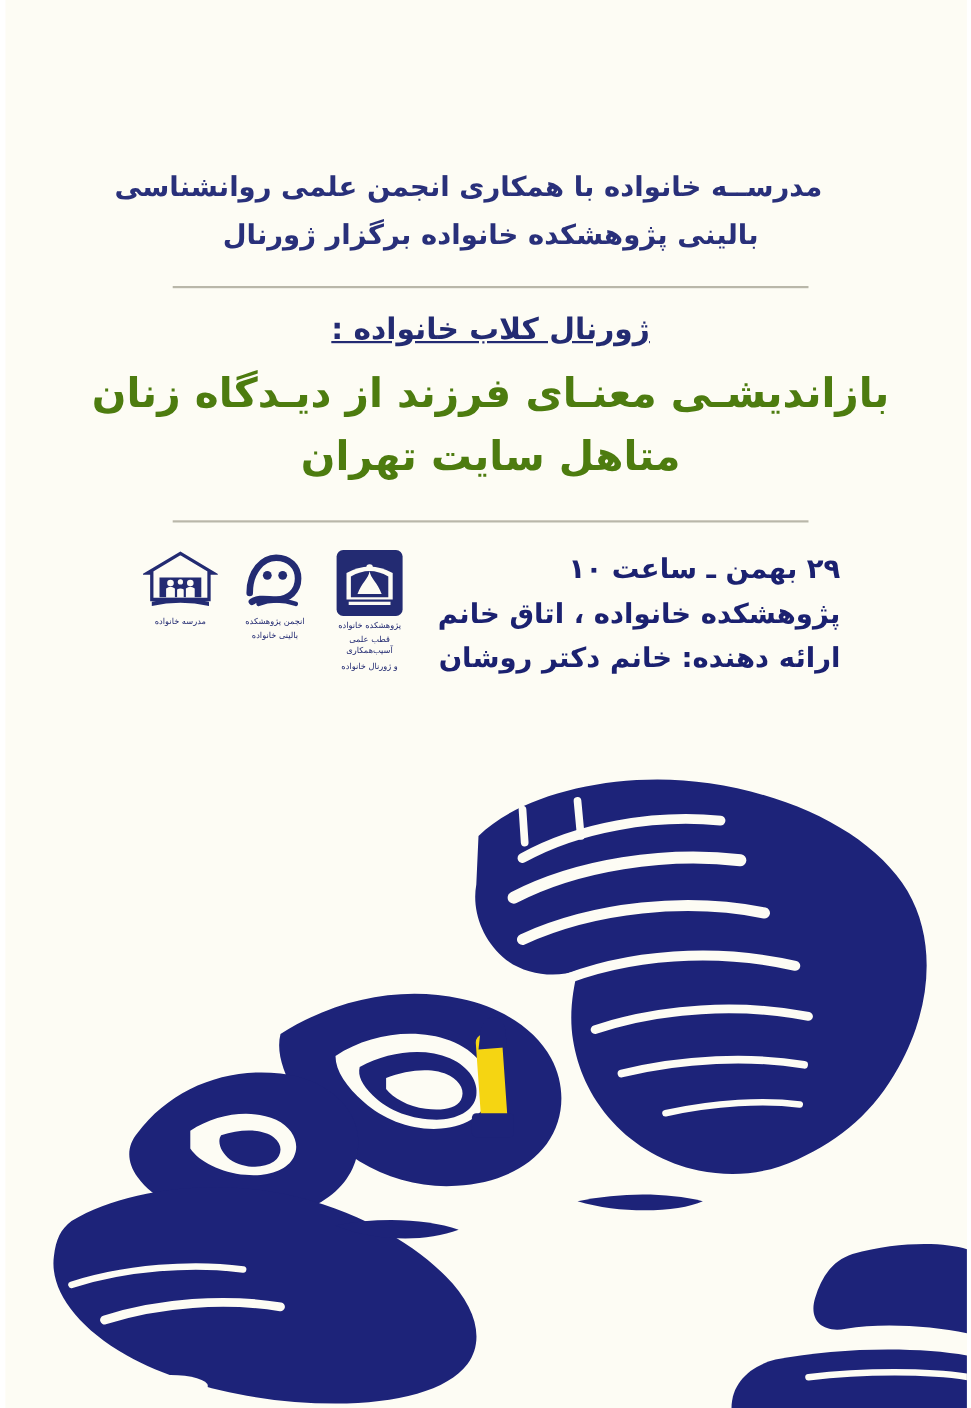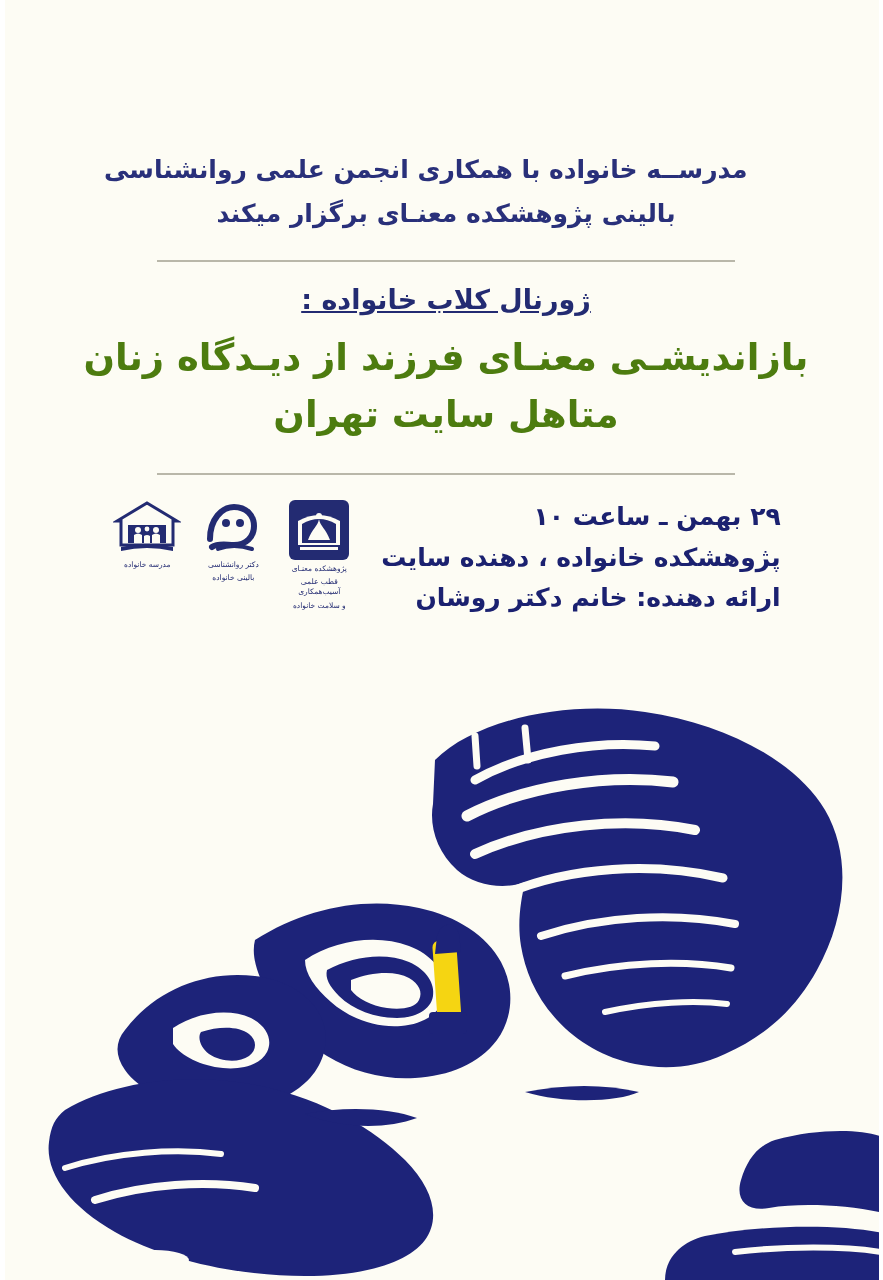--- a/index.html
+++ b/index.html
@@ -160,70 +160,70 @@
 </style>
 </head>
 <body>
 
 <div class="poster">
 
   <div class="content">
 
     <div class="intro">
       <span class="line">مدرســه خانواده با همکاری انجمن علمی روانشناسی</span>
-      <span class="line">بالینی پژوهشکده معنـای برگزار میکند</span>
+      <span class="line">بالینی پژوهشکده خانواده برگزار ژورنال</span>
     </div>
 
     <div class="rule"></div>
 
     <div class="subtitle">ژورنال کلاب خانواده :</div>
 
     <div class="maintitle">
       <span class="line">بازاندیشـی معنـای فرزند از دیـدگاه زنان</span>
       <span class="line">متاهل سایت تهران</span>
     </div>
 
     <div class="rule2"></div>
 
     <div class="details">
 
       <div class="info">
         <span class="line">۲۹ بهمن ـ ساعت ۱۰</span>
-        <span class="line">پژوهشکده خانواده ، دهنده سایت</span>
+        <span class="line">پژوهشکده خانواده ، اتاق خانم</span>
         <span class="line">ارائه دهنده: خانم دکتر روشان</span>
       </div>
 
       <div class="logos">
 
         <div class="logo logo-univ">
           <span class="glyph">
             <svg viewBox="0 0 62 62" xmlns="http://www.w3.org/2000/svg">
               <rect x="1" y="1" width="60" height="60" rx="6" fill="#232b72"></rect>
               <path d="M10 46 L10 22 Q31 10 52 22 L52 46 Z" fill="#fdfcf4"></path>
               <path d="M14 44 L14 25 Q31 15 48 25 L48 44 Z" fill="#232b72"></path>
               <path d="M20 41 C24 30 30 27 31 20 C32 27 38 30 42 41 Z" fill="#fdfcf4"></path>
               <circle cx="31" cy="17" r="3" fill="#fdfcf4"></circle>
               <rect x="12" y="48" width="38" height="3" fill="#fdfcf4"></rect>
             </svg>
           </span>
-          <span class="cap">پژوهشکده معنـای</span>
+          <span class="cap">پژوهشکده خانواده</span>
           <span class="cap">قطب علمی آسیب‌همکاری</span>
-          <span class="cap">و سلامت خانواده</span>
+          <span class="cap">و ژورنال خانواده</span>
         </div>
 
         <div class="logo logo-assoc">
           <span class="glyph">
             <svg viewBox="0 0 58 58" xmlns="http://www.w3.org/2000/svg">
               <path d="M6 40 C6 20 18 8 30 8 C42 8 50 16 50 27 C50 38 42 46 30 46 C22 46 14 44 8 48" fill="none" stroke="#232b72" stroke-width="6" stroke-linecap="round"></path>
               <circle cx="22" cy="24" r="4" fill="#232b72"></circle>
               <circle cx="36" cy="24" r="4" fill="#232b72"></circle>
               <path d="M14 50 C24 46 36 46 48 50" fill="none" stroke="#232b72" stroke-width="4" stroke-linecap="round"></path>
             </svg>
           </span>
-          <span class="cap">دکتر روانشناسی</span>
+          <span class="cap">انجمن پژوهشکده</span>
           <span class="cap">بالینی خانواده</span>
         </div>
 
         <div class="logo logo-house">
           <span class="glyph">
             <svg viewBox="0 0 68 58" xmlns="http://www.w3.org/2000/svg">
               <path d="M34 4 L64 22 L60 22 L60 46 L8 46 L8 22 L4 22 Z" fill="none" stroke="#232b72" stroke-width="3"></path>
               <rect x="15" y="26" width="38" height="18" fill="#232b72"></rect>
               <circle cx="25" cy="31" r="3" fill="#fdfcf4"></circle>
               <circle cx="34" cy="30" r="2.4" fill="#fdfcf4"></circle>

